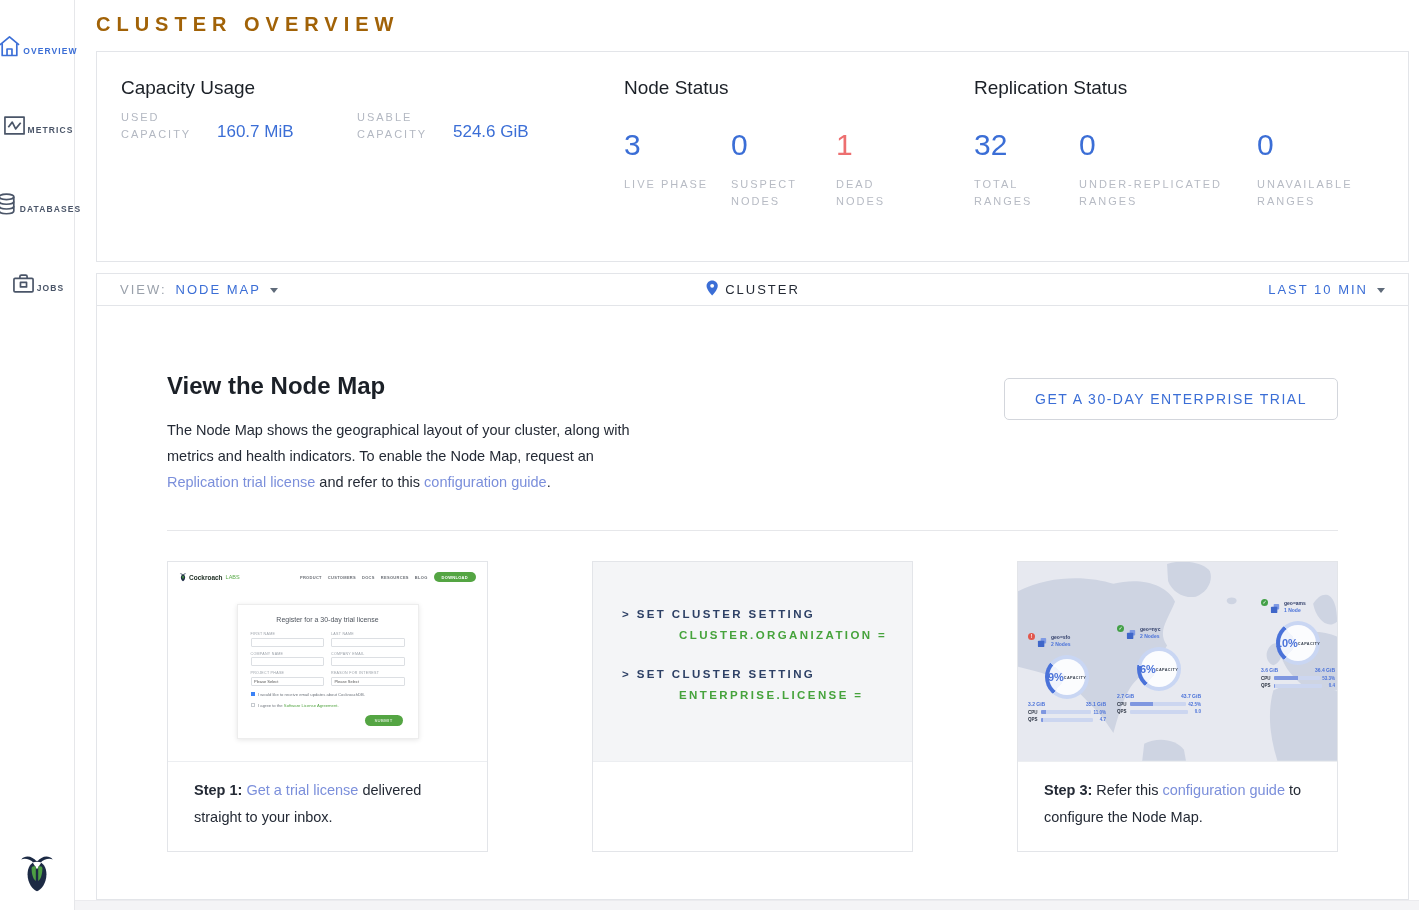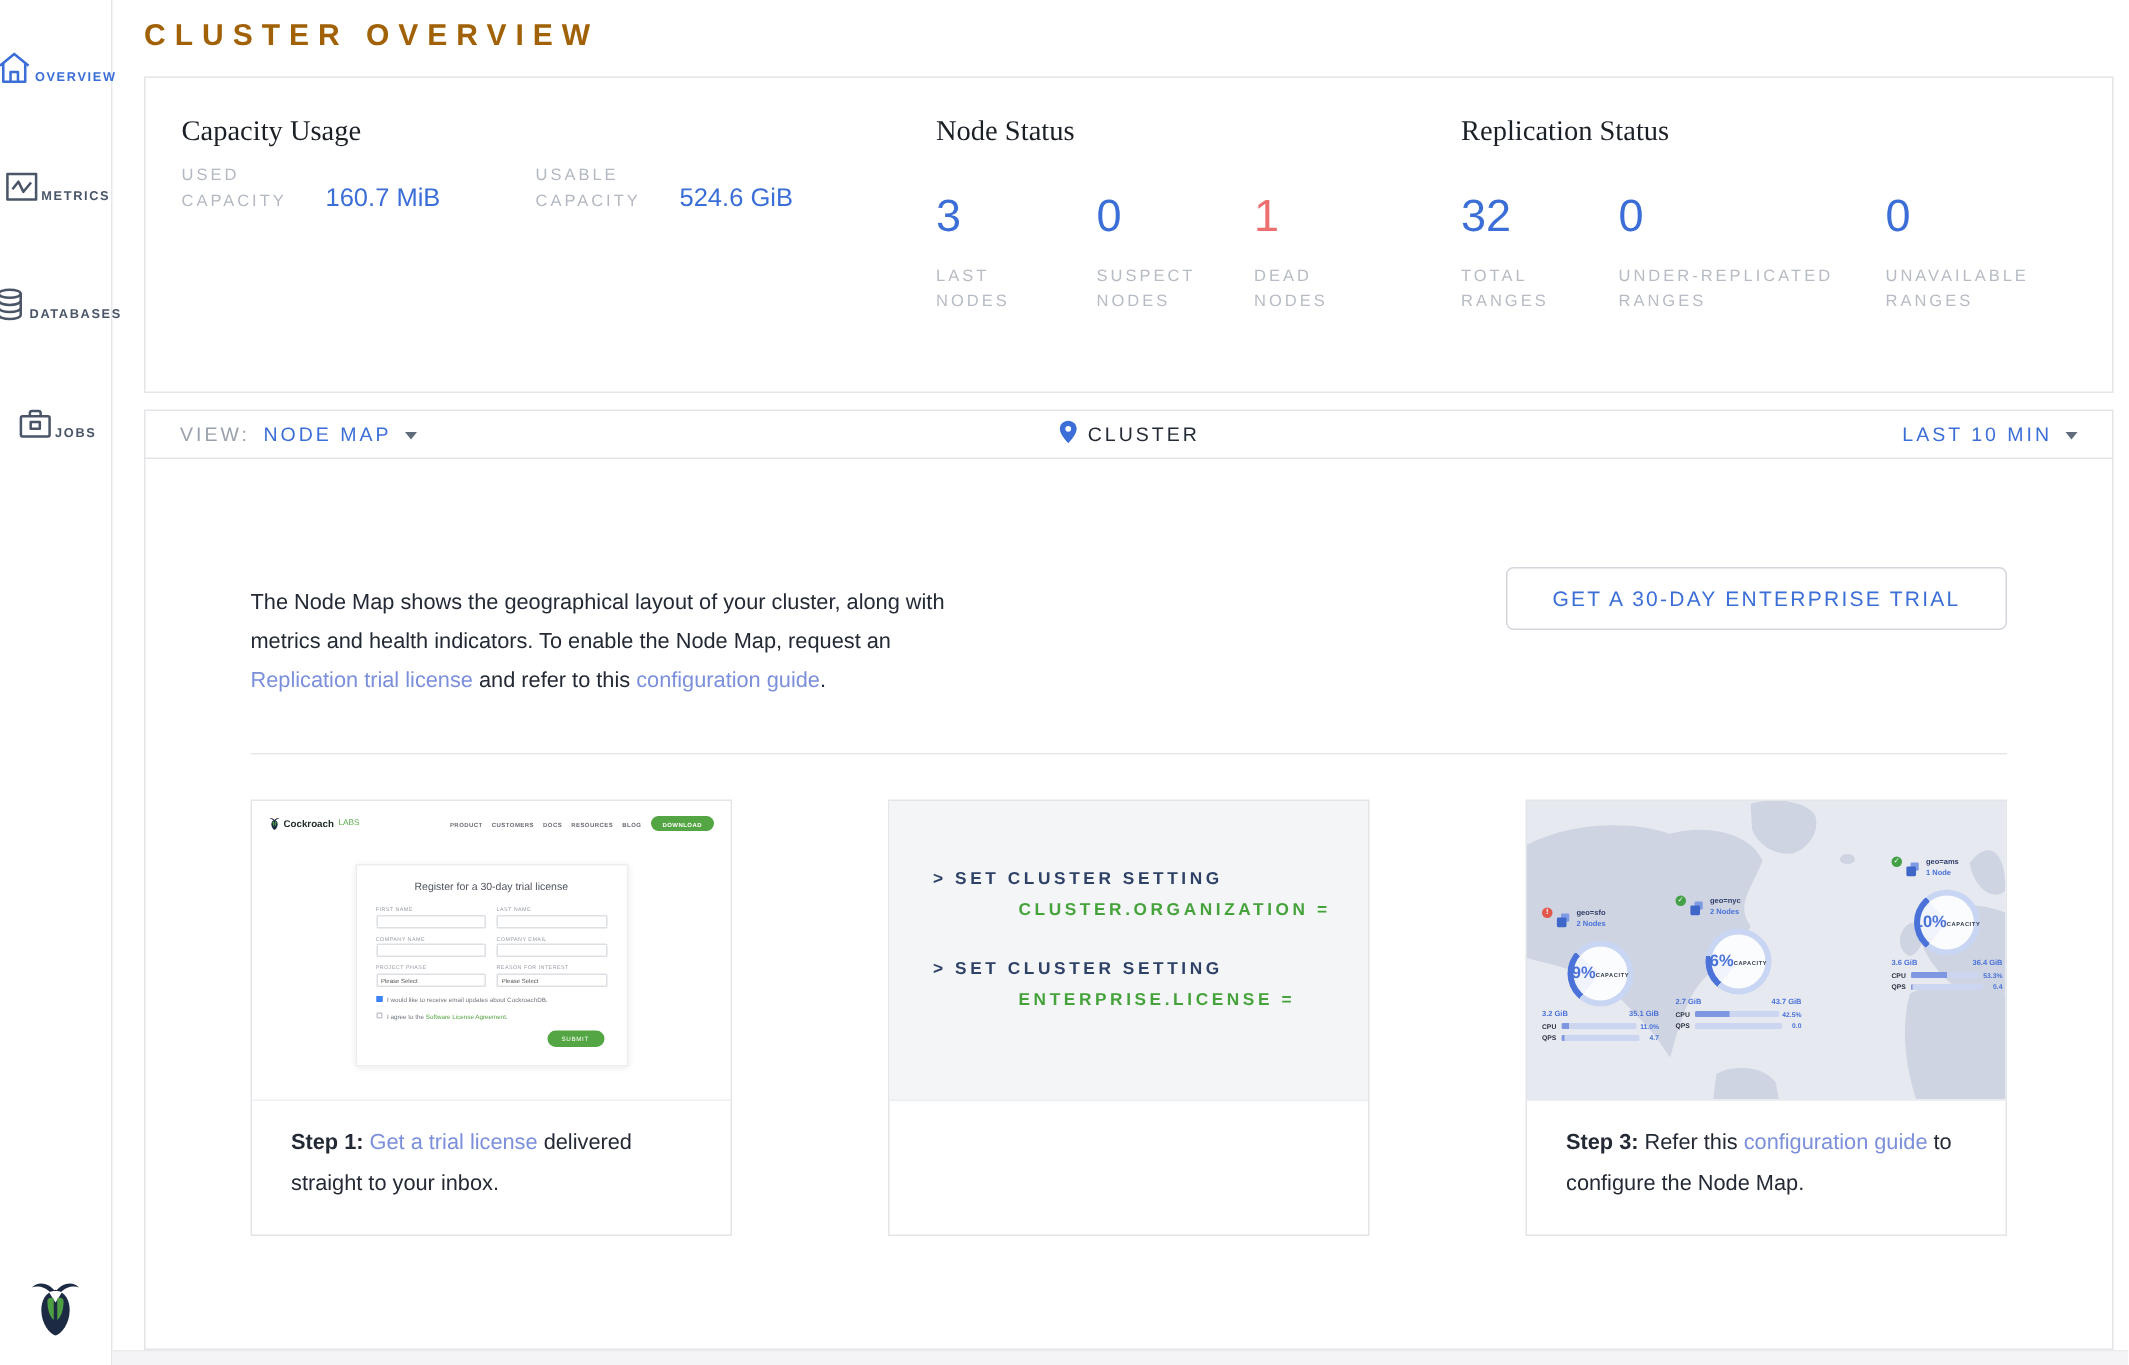--- a/index.html
+++ b/index.html
@@ -20,21 +20,21 @@
   
   .main{flex:1;display:flex;flex-direction:column;min-width:0;}
   .page-title{margin:13px 0 0 21px;font-size:20px;font-weight:600;letter-spacing:6px;color:#a16207;}
 
   
   .summary-card{margin:15px 10px 0 21px;height:211px;border:1px solid #e3e5e9;display:flex;background:#fff;}
   .sum-sec{padding-top:25px;}
   .sec-cap{width:527px;padding-left:24px;}
   .sec-node{width:350px;}
   .sec-repl{flex:1;}
-  .sec-title{font-size:19px;font-weight:500;color:#1b2027;font-family:Liberation Serif, serif;}
+  .sec-title{font-size:19px;font-weight:500;color:#1b2027;}
   .cap-row{display:flex;margin-top:28px;align-items:flex-start;}
   .cap-pct{font-size:30px;color:#3b6ed6;width:107px;line-height:30px;}
   .bar-wrap{width:250px;}
   .bar{height:20px;background:#e9eaf0;position:relative;}
   .bar-dark{position:absolute;right:0;top:0;height:100%;width:15%;background:#cfd4dd;}
   .ticks{position:relative;height:8px;margin-top:3px;}
   .tick{position:absolute;top:0;width:1px;height:7px;background:#b9bdc6;}
   .tick-labels{position:relative;height:15px;margin-top:1px;font-size:13px;color:#3e4550;}
   .tick-label{position:absolute;transform:translateX(-50%);white-space:nowrap;}
   .cap-stats{display:flex;margin-top:10px;}
@@ -204,21 +204,21 @@
           <div class="cap-label" style="width:102px">USABLE CAPACITY</div>
           <div class="cap-value">524.6 GiB</div>
         </div>
       </div>
 
       <div class="sum-sec sec-node">
         <div class="sec-title">Node Status</div>
         <div class="stats-row">
           <div class="stat" style="width:107px">
             <div class="stat-value">3</div>
-            <div class="stat-label">LAST NODES</div>
+            <div class="stat-label">LIVE PHASE</div>
           </div>
           <div class="stat" style="width:105px">
             <div class="stat-value">0</div>
             <div class="stat-label">SUSPECT NODES</div>
           </div>
           <div class="stat">
             <div class="stat-value red">1</div>
             <div class="stat-label">DEAD NODES</div>
           </div>
         </div>
@@ -260,20 +260,21 @@
       </div>
       <div class="vb-right">
         <span>LAST 10 MIN</span>
         <span class="caret"></span>
       </div>
     </div>
 
     <div class="panel">
       <div class="panel-head">
         <div>
+          <div class="panel-heading">View the Node Map</div>
           <p class="panel-desc"><span>The Node Map shows the geographical layout of your cluster, along with metrics and health indicators. To enable the Node Map, request an </span><a class="link">Replication trial license</a><span> and refer to this </span><a class="link">configuration guide</a><span>.</span></p>
         </div>
         <button class="trial-btn">GET A 30-DAY ENTERPRISE TRIAL</button>
       </div>
 
       <hr class="divider">
 
       <div class="cards">
 
         <div class="card">

